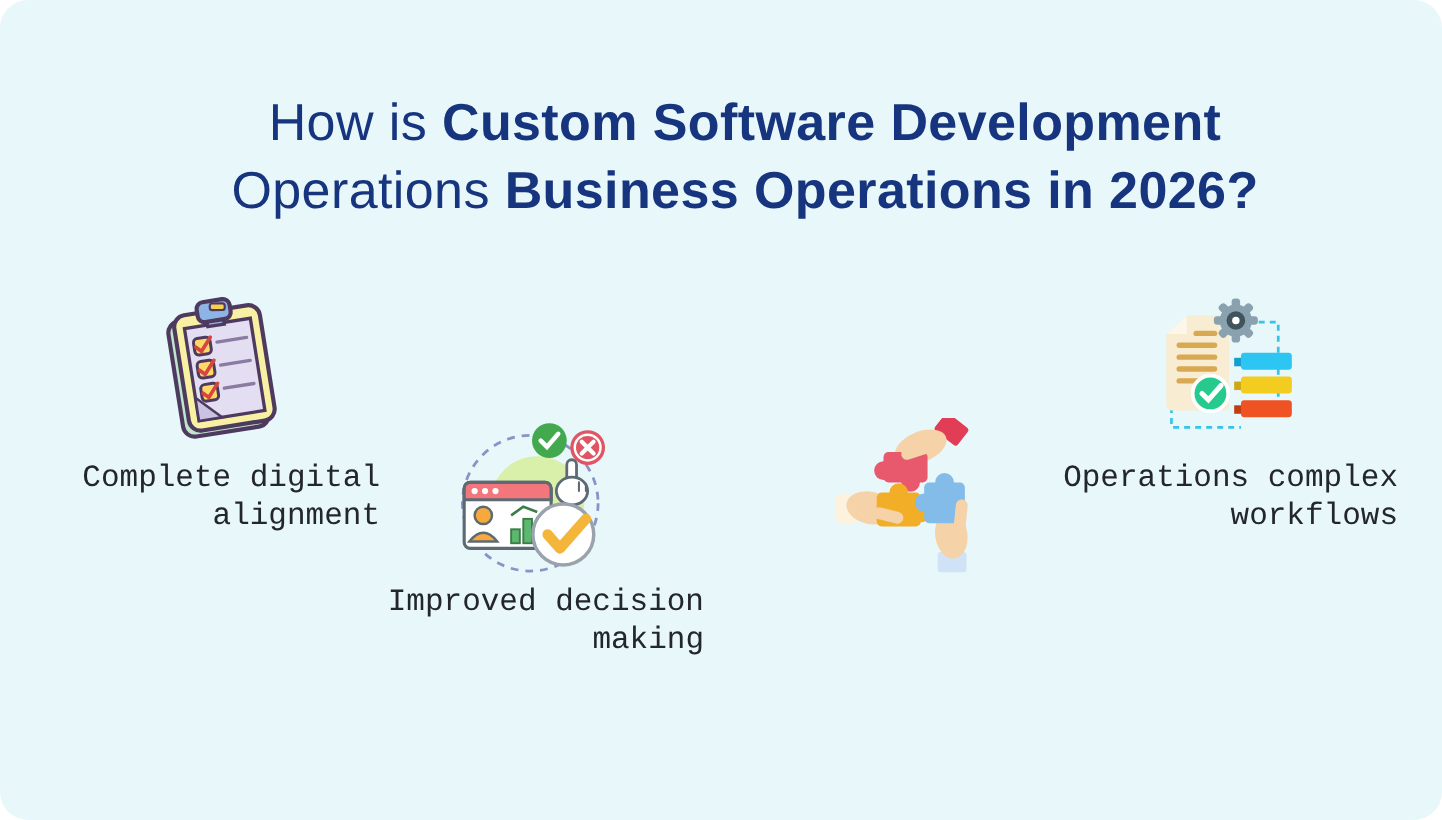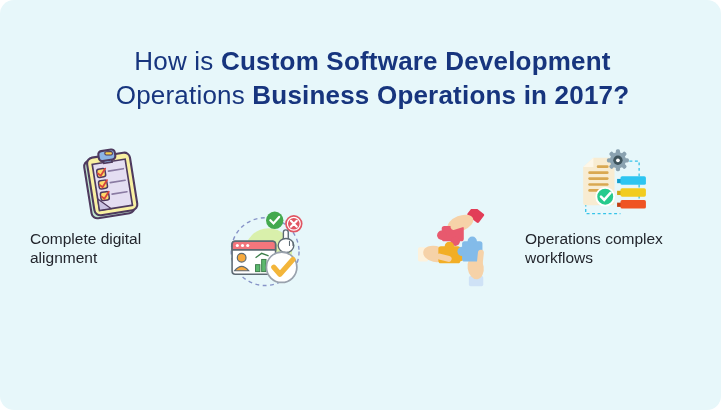--- a/index.html
+++ b/index.html
@@ -14,41 +14,41 @@
   .title{
     position:absolute;left:0;top:32px;width:100%;
     text-align:center;
     font-size:26px;line-height:34px;
     font-weight:400;
     color:#17357e;
     letter-spacing:.2px;
     margin:12px;
   }
   .title b{font-weight:700;}
-  .item{position:absolute;text-align:left;}
+  .item{position:absolute;text-align:right;font-family:Liberation Mono, monospace;}
   .item .iconwrap{display:flex;justify-content:center;align-items:center;}
   .item .label{
     font-size:15.5px;line-height:18.5px;
     font-weight:500;color:#23262d;
   }
   .item1{left:30px;top:147px;width:160px;}
   .item1 .iconwrap{height:78px;margin-bottom:5px;}
   .item2{left:180px;top:209px;width:172px;}
   .item2 .iconwrap{height:80px;margin-bottom:3px;}
   .item3{left:363px;top:209px;width:188px;}
   .item3 .iconwrap{height:78px;margin-bottom:5px;}
   .item4{left:525px;top:145px;width:174px;}
   .item4 .iconwrap{height:78px;margin-bottom:7px;}
 </style>
 </head>
 <body>
 
 <div class="page">
 
-  <h1 class="title"><span>How is </span><b>Custom Software Development</b><br><span>Operations </span><b>Business Operations in 2017?</b></h1>
+  <h1 class="title"><span>How is </span><b>Custom Software Development</b><br><span>Operations </span><b>Business Operations in 2026?</b></h1>
 
   <div class="item item1">
     <div class="iconwrap">
       <svg width="70" height="78" viewBox="0 0 84 92" aria-hidden="true">
         <g transform="rotate(-9 42 46)">
           <rect x="15" y="12" width="52" height="70" rx="7" fill="#bfe5cd" stroke="#4e3a5e" stroke-width="2.5"></rect>
           <rect x="19" y="9" width="52" height="70" rx="7" fill="#f8f0a2" stroke="#4e3a5e" stroke-width="2.5"></rect>
           <rect x="25" y="17" width="40" height="56" fill="#e4def2" stroke="#4e3a5e" stroke-width="2"></rect>
           <path d="M25,73 l14,0 l-14,-14 z" fill="#c9c2e2" stroke="#4e3a5e" stroke-width="1.5"></path>
           <rect x="39" y="12" width="10" height="6" fill="#8cb5e6" stroke="#4e3a5e" stroke-width="2"></rect>
@@ -100,20 +100,21 @@
         <path d="M74.6,13.6 l6.8,6.8 M81.4,13.6 l-6.8,6.8" stroke="#ffffff" stroke-width="2.4" stroke-linecap="round"></path>
 
         <rect x="66" y="24" width="5.6" height="16" rx="2.8" fill="#ffffff" stroke="#5d6a73" stroke-width="1.6"></rect>
         <ellipse cx="69" cy="42" rx="9" ry="8" fill="#ffffff" stroke="#5d6a73" stroke-width="1.6"></ellipse>
         <path d="M73,37 v5 M77,38 v4" stroke="#5d6a73" stroke-width="1.2" stroke-linecap="round"></path>
 
         <circle cx="64" cy="67" r="17.5" fill="#ffffff" stroke="#9aa2ad" stroke-width="2"></circle>
         <path d="M55,67 l7,8 l15,-17" stroke="#f3b53a" stroke-width="6" fill="none" stroke-linecap="round" stroke-linejoin="round"></path>
       </svg>
     </div>
+    <div class="label"><span>Improved decision</span><br><span>making</span></div>
   </div>
 
   <div class="item item3">
     <div class="iconwrap">
       <svg width="78" height="78" viewBox="0 0 92 92" aria-hidden="true">
 
         <rect x="60" y="0" width="17" height="13" rx="2" fill="#e23d57" transform="rotate(38 68 6)"></rect>
         <ellipse cx="50" cy="17" rx="16" ry="9" fill="#f6d2a8" transform="rotate(-22 50 17)"></ellipse>
         <g fill="#e8596e">
           <rect x="28" y="20" width="26" height="18" rx="3"></rect>

